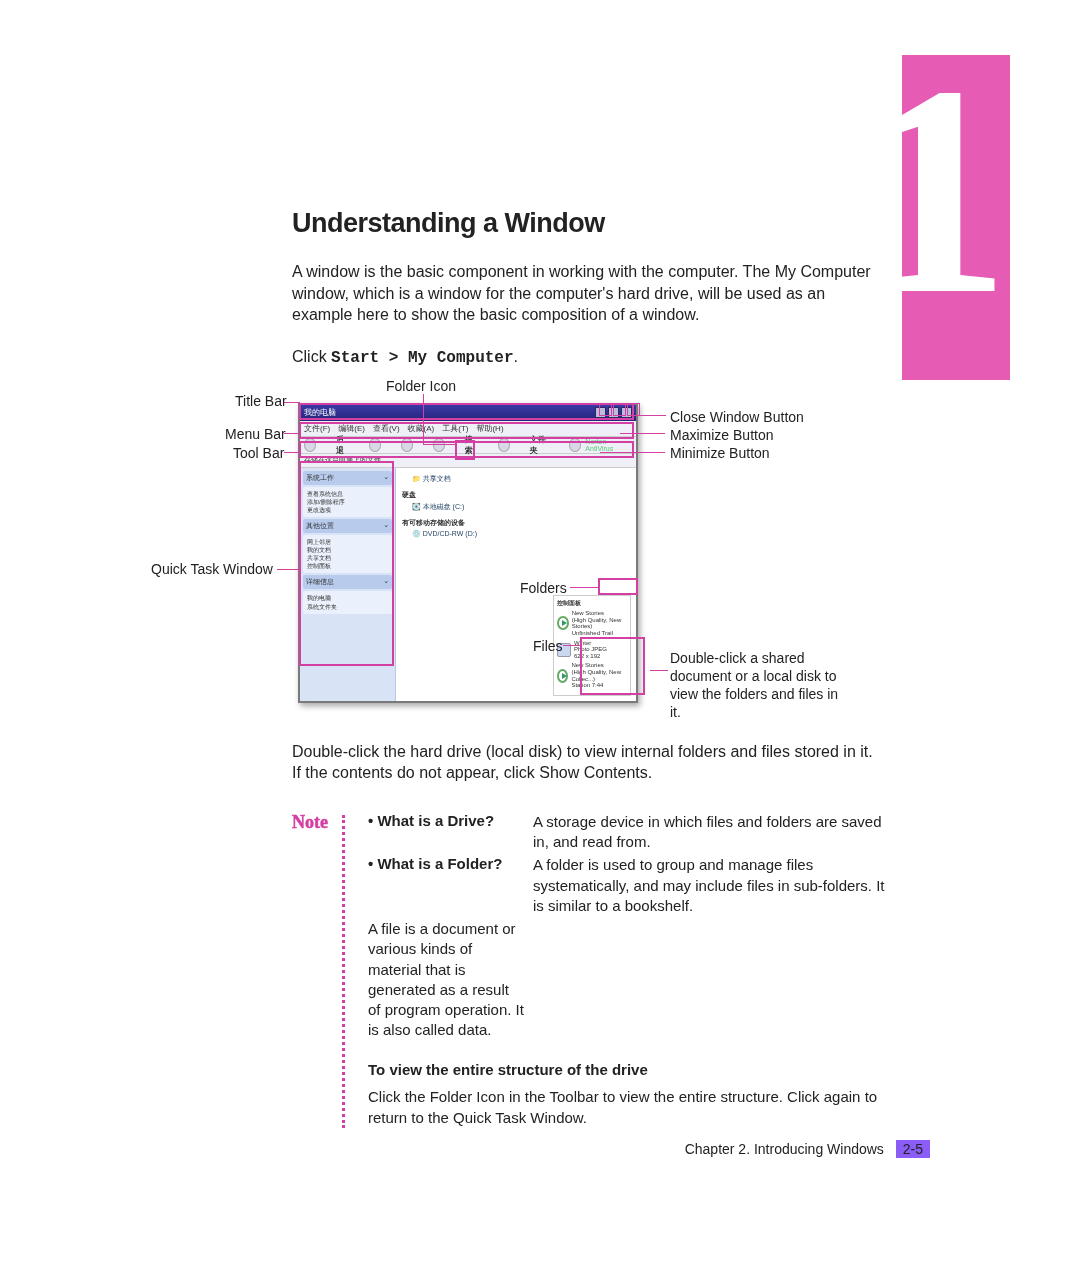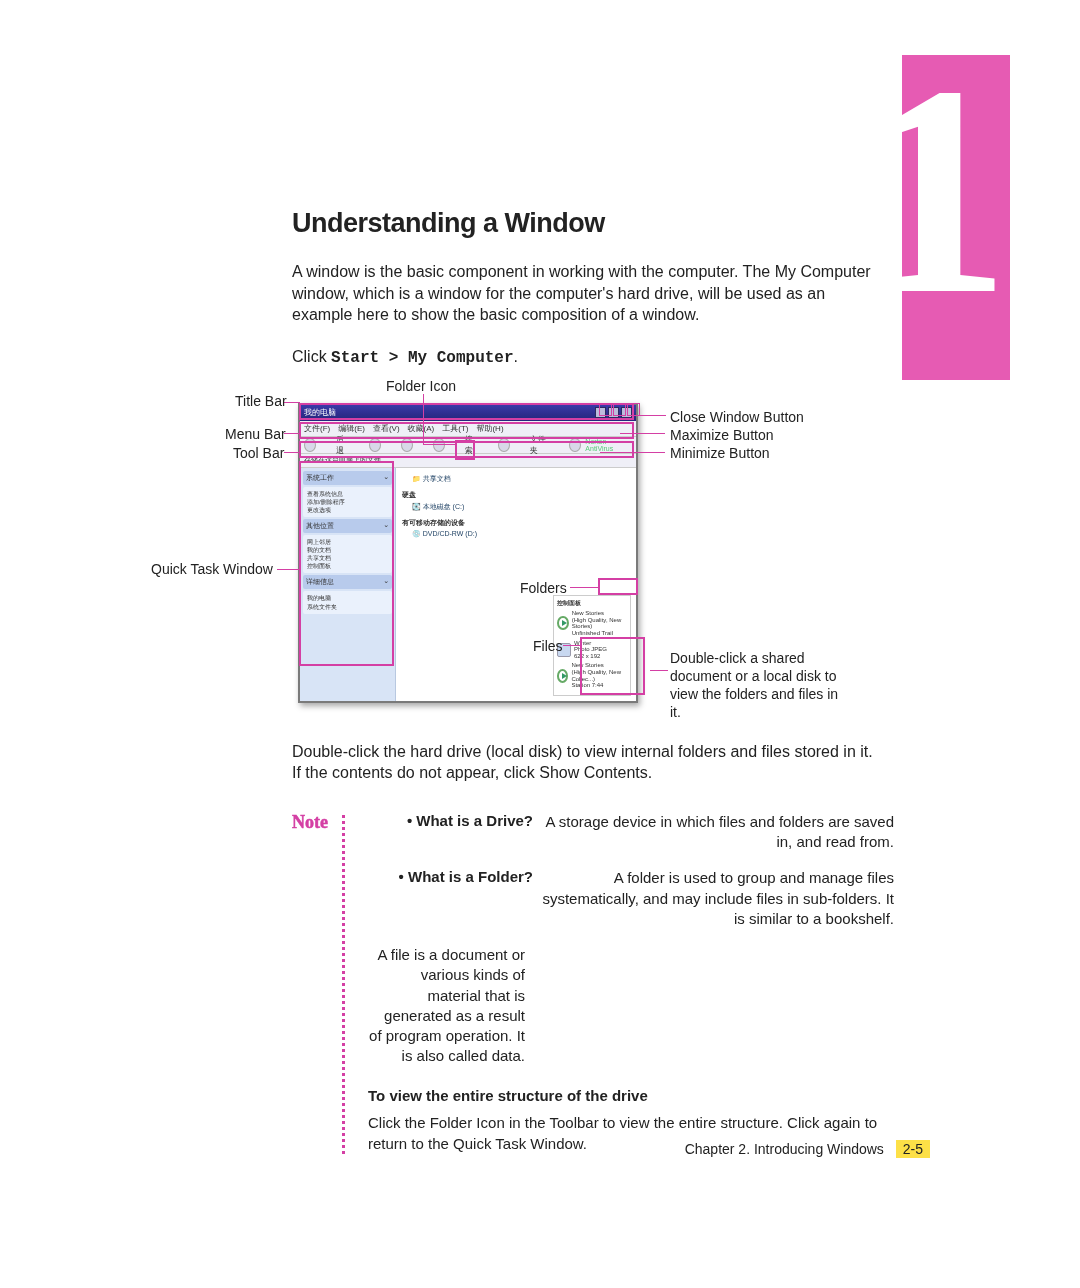--- a/index.html
+++ b/index.html
@@ -93,30 +93,30 @@
   .wm-detail .dtxt { line-height:1.1; }
 
   
   p.after { margin-left: 122px; width: 590px; font-size: 16px; line-height: 1.35; margin-top: 26px; }
 
   
   .note-row { display:flex; margin-top: 28px; margin-left: 122px; width: 610px; }
   .note-label { width: 50px; font-family: "Comic Sans MS", cursive; font-weight:700; font-size: 18px; color:#d43fa4; -webkit-text-stroke: 0.5px #d43fa4; }
   .note-dots { width: 14px; border-left: 3px dotted #d43fa4; margin: 3px 12px 0 0; }
   .note-body { flex:1; font-size: 15px; }
-  .defs { display:grid; grid-template-columns: 165px 1fr; row-gap: 16px; text-align: right; }
+  .defs { display:grid; grid-template-columns: 165px 1fr; row-gap: 3px; }
   .defs .term { font-weight:700; }
   .defs .term::before { content:"• "; }
   .defs .desc { line-height:1.35; padding-right: 8px; }
   .note-sub { font-weight:700; margin-top: 20px; margin-bottom: 8px; }
   .note-p { line-height:1.4; }
 
   
   .footer { position:absolute; left: 170px; bottom: 130px; width: 760px; text-align:right; font-size:14px; }
-  .footer .pg { display:inline-block; background:#fde047; padding:1px 7px; margin-left:8px; }
+  .footer .pg { display:inline-block; background:#8b5cf6; padding:1px 7px; margin-left:8px; }
 </style>
 </head>
 <body>
 
 <div class="page">
   <div class="side-tab">
     <div class="big1">1</div>
   </div>
 
   <div class="content">
@@ -139,21 +139,21 @@
         </div>
         <div class="wm-menu">
           <span>文件(F)</span>
           <span>编辑(E)</span>
           <span>查看(V)</span>
           <span>收藏(A)</span>
           <span>工具(T)</span>
           <span>帮助(H)</span>
         </div>
         <div class="wm-tool">
-          <span style="display:flex;gap:20px;align-items:center;">
+          <span style="display:flex;gap:20px;align-items:center;font-weight:bold;">
             <span class="tbtn"></span>
             <span>后退</span>
             <span class="tbtn"></span>
             <span class="tbtn"></span>
             <span class="tbtn"></span>
             <span>搜索</span>
             <span class="tbtn"></span>
             <span>文件夹</span>
             <span class="tbtn"></span>
           </span>

